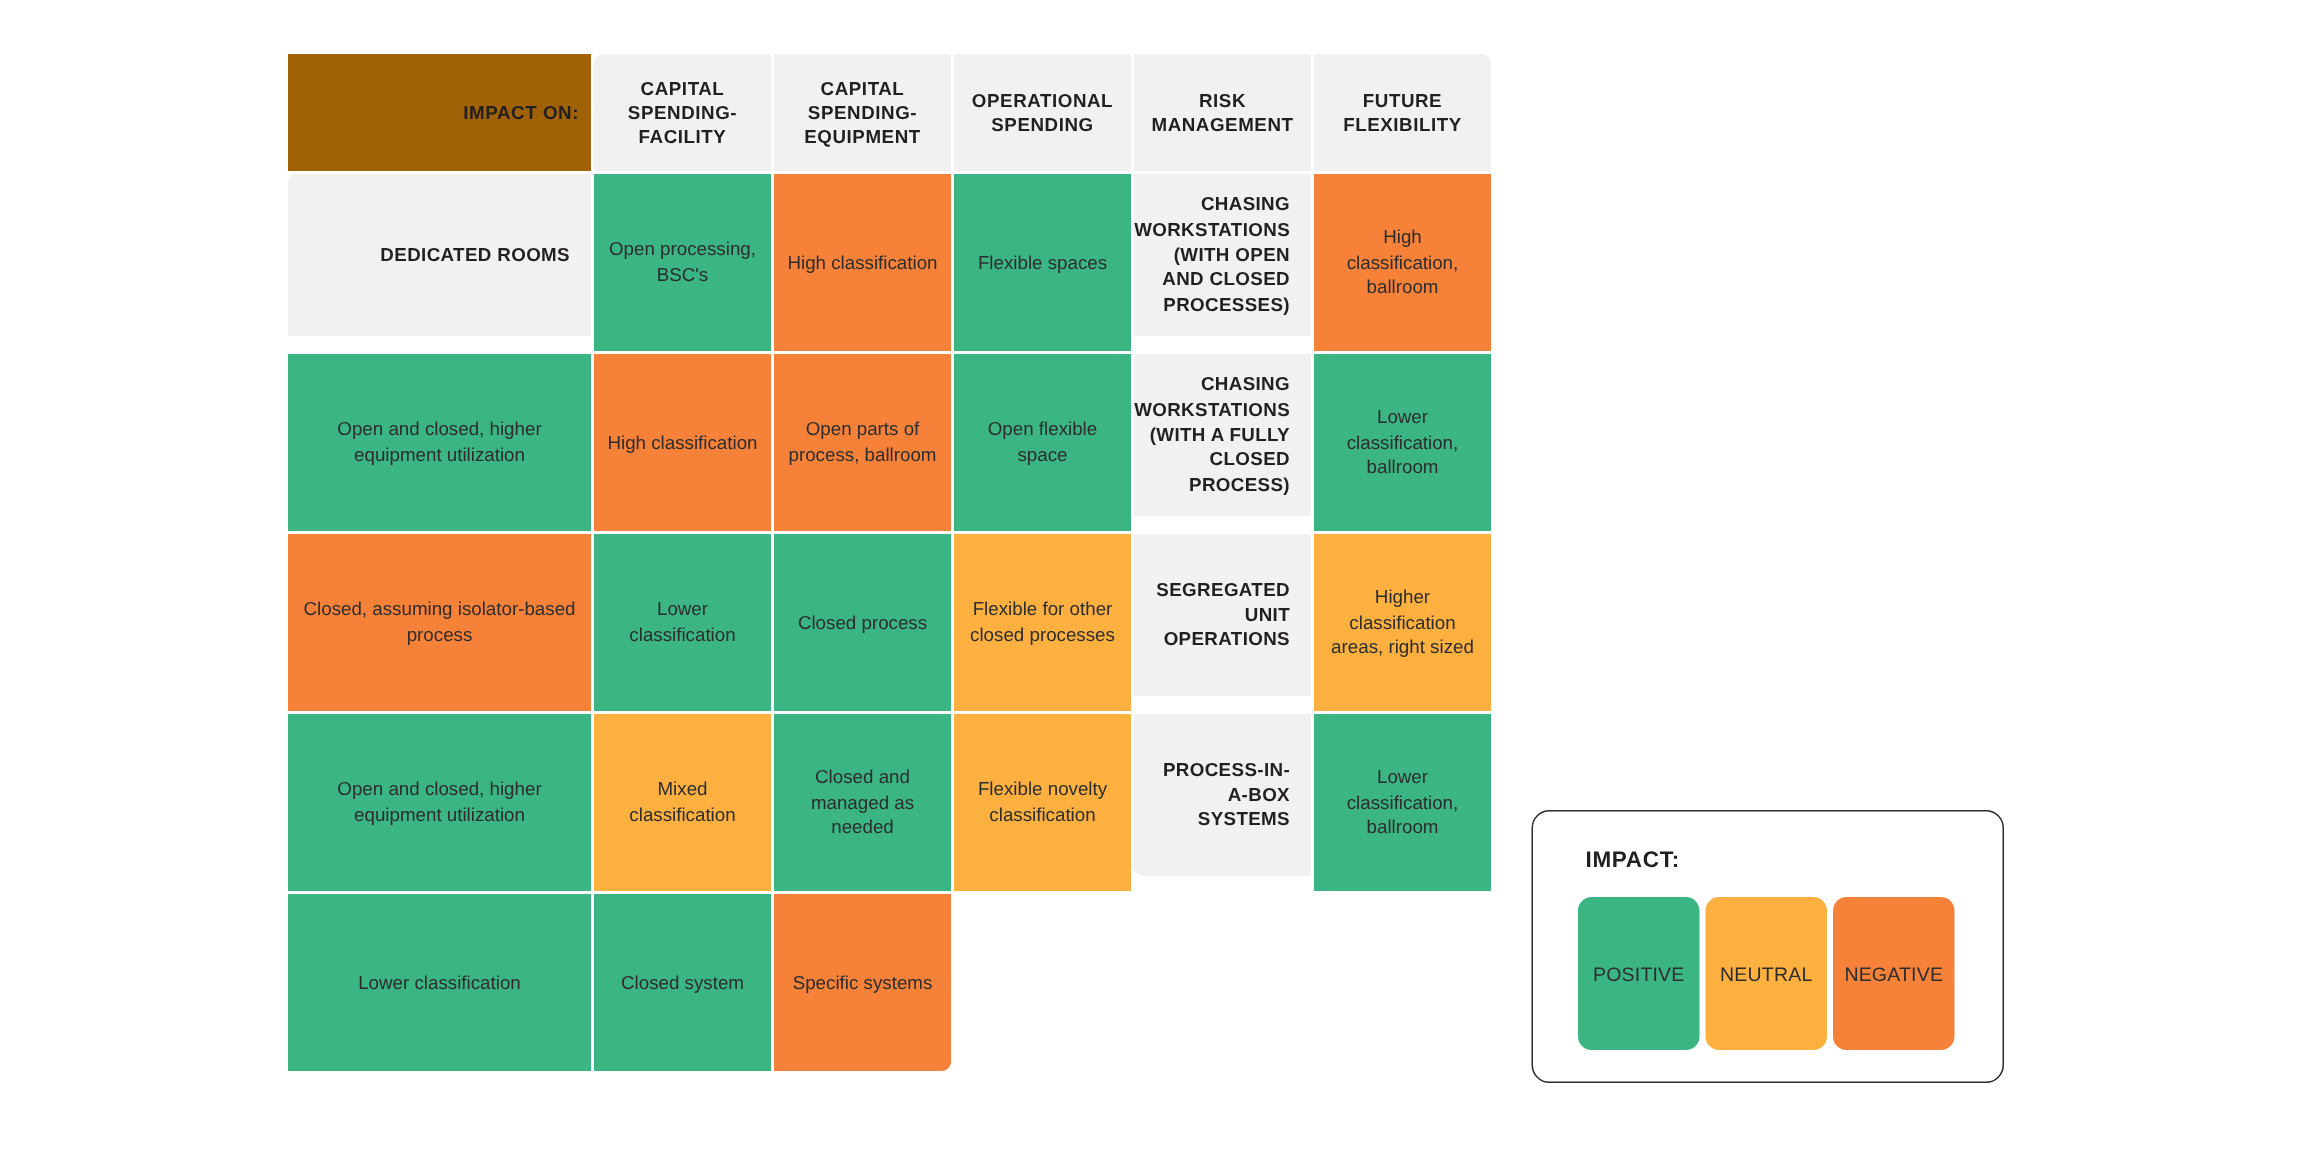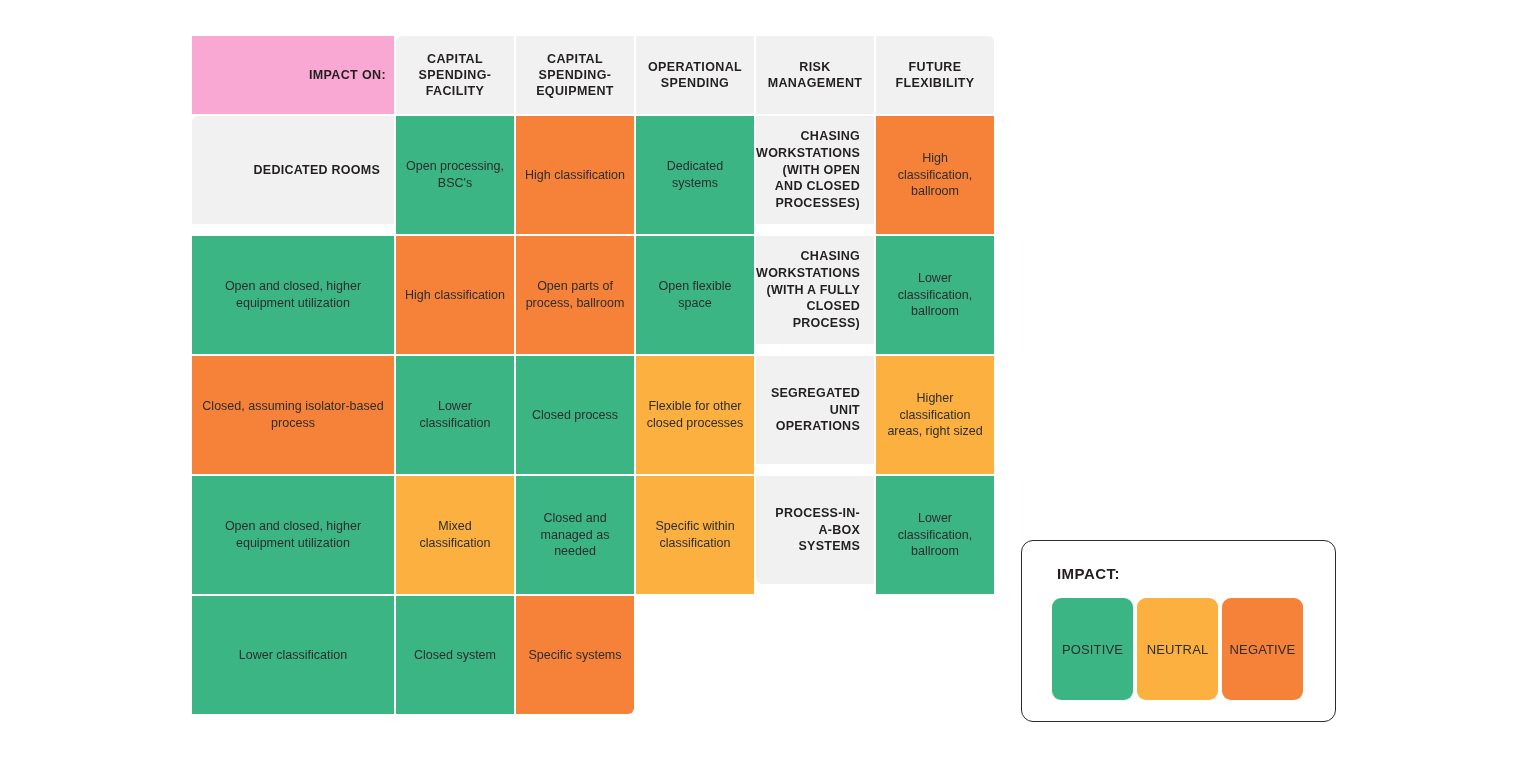--- a/index.html
+++ b/index.html
@@ -42,21 +42,21 @@
     line-height: 1.28;
     text-align: center;
     display: flex;
     align-items: center;
     justify-content: center;
     padding: 8px 6px;
     height: 78px;
     box-sizing: border-box;
   }
   .hdr-cell.corner {
-    background: #f9a8d4;
+    background: #a16207;
     text-align: right;
     justify-content: flex-end;
     padding-right: 8px;
     font-size: 12.5px;
   }
   .hdr-cell.c1 { border-radius: 6px 0 0 0; }
   .hdr-cell.c5 { border-radius: 0 6px 0 0; }
 
   
   .rowlabel {
@@ -143,39 +143,39 @@
   <div class="grid" id="grid">
       <div class="hdr-cell corner">IMPACT ON:</div>
       <div class="hdr-cell c1">CAPITAL SPENDING-FACILITY</div>
       <div class="hdr-cell">CAPITAL SPENDING-EQUIPMENT</div>
       <div class="hdr-cell">OPERATIONAL SPENDING</div>
       <div class="hdr-cell">RISK MANAGEMENT</div>
       <div class="hdr-cell c5">FUTURE FLEXIBILITY</div>
       <div class="rowlabel first">DEDICATED ROOMS</div>
       <div class="cell positive">Open processing, BSC's</div>
       <div class="cell negative">High classification</div>
-      <div class="cell positive">Dedicated systems</div>
+      <div class="cell positive">Flexible spaces</div>
       <div class="rowlabel">CHASING WORKSTATIONS (WITH OPEN AND CLOSED PROCESSES)</div>
       <div class="cell negative">High classification, ballroom</div>
       <div class="cell positive">Open and closed, higher equipment utilization</div>
       <div class="cell negative">High classification</div>
       <div class="cell negative">Open parts of process, ballroom</div>
       <div class="cell positive">Open flexible space</div>
       <div class="rowlabel">CHASING WORKSTATIONS (WITH A FULLY CLOSED PROCESS)</div>
       <div class="cell positive">Lower classification, ballroom</div>
       <div class="cell negative">Closed, assuming isolator-based process</div>
       <div class="cell positive">Lower classification</div>
       <div class="cell positive">Closed process</div>
       <div class="cell neutral">Flexible for other closed processes</div>
       <div class="rowlabel">SEGREGATED UNIT OPERATIONS</div>
       <div class="cell neutral">Higher classification areas, right sized</div>
       <div class="cell positive">Open and closed, higher equipment utilization</div>
       <div class="cell neutral">Mixed classification</div>
       <div class="cell positive">Closed and managed as needed</div>
-      <div class="cell neutral">Specific within classification</div>
+      <div class="cell neutral">Flexible novelty classification</div>
       <div class="rowlabel last">PROCESS-IN-A-BOX SYSTEMS</div>
       <div class="cell positive">Lower classification, ballroom</div>
       <div class="cell positive">Lower classification</div>
       <div class="cell positive">Closed system</div>
       <div class="cell negative br">Specific systems</div>
     </div>
 </div>
 
 <div id="legend">
   <div class="legend-title">IMPACT:</div>

